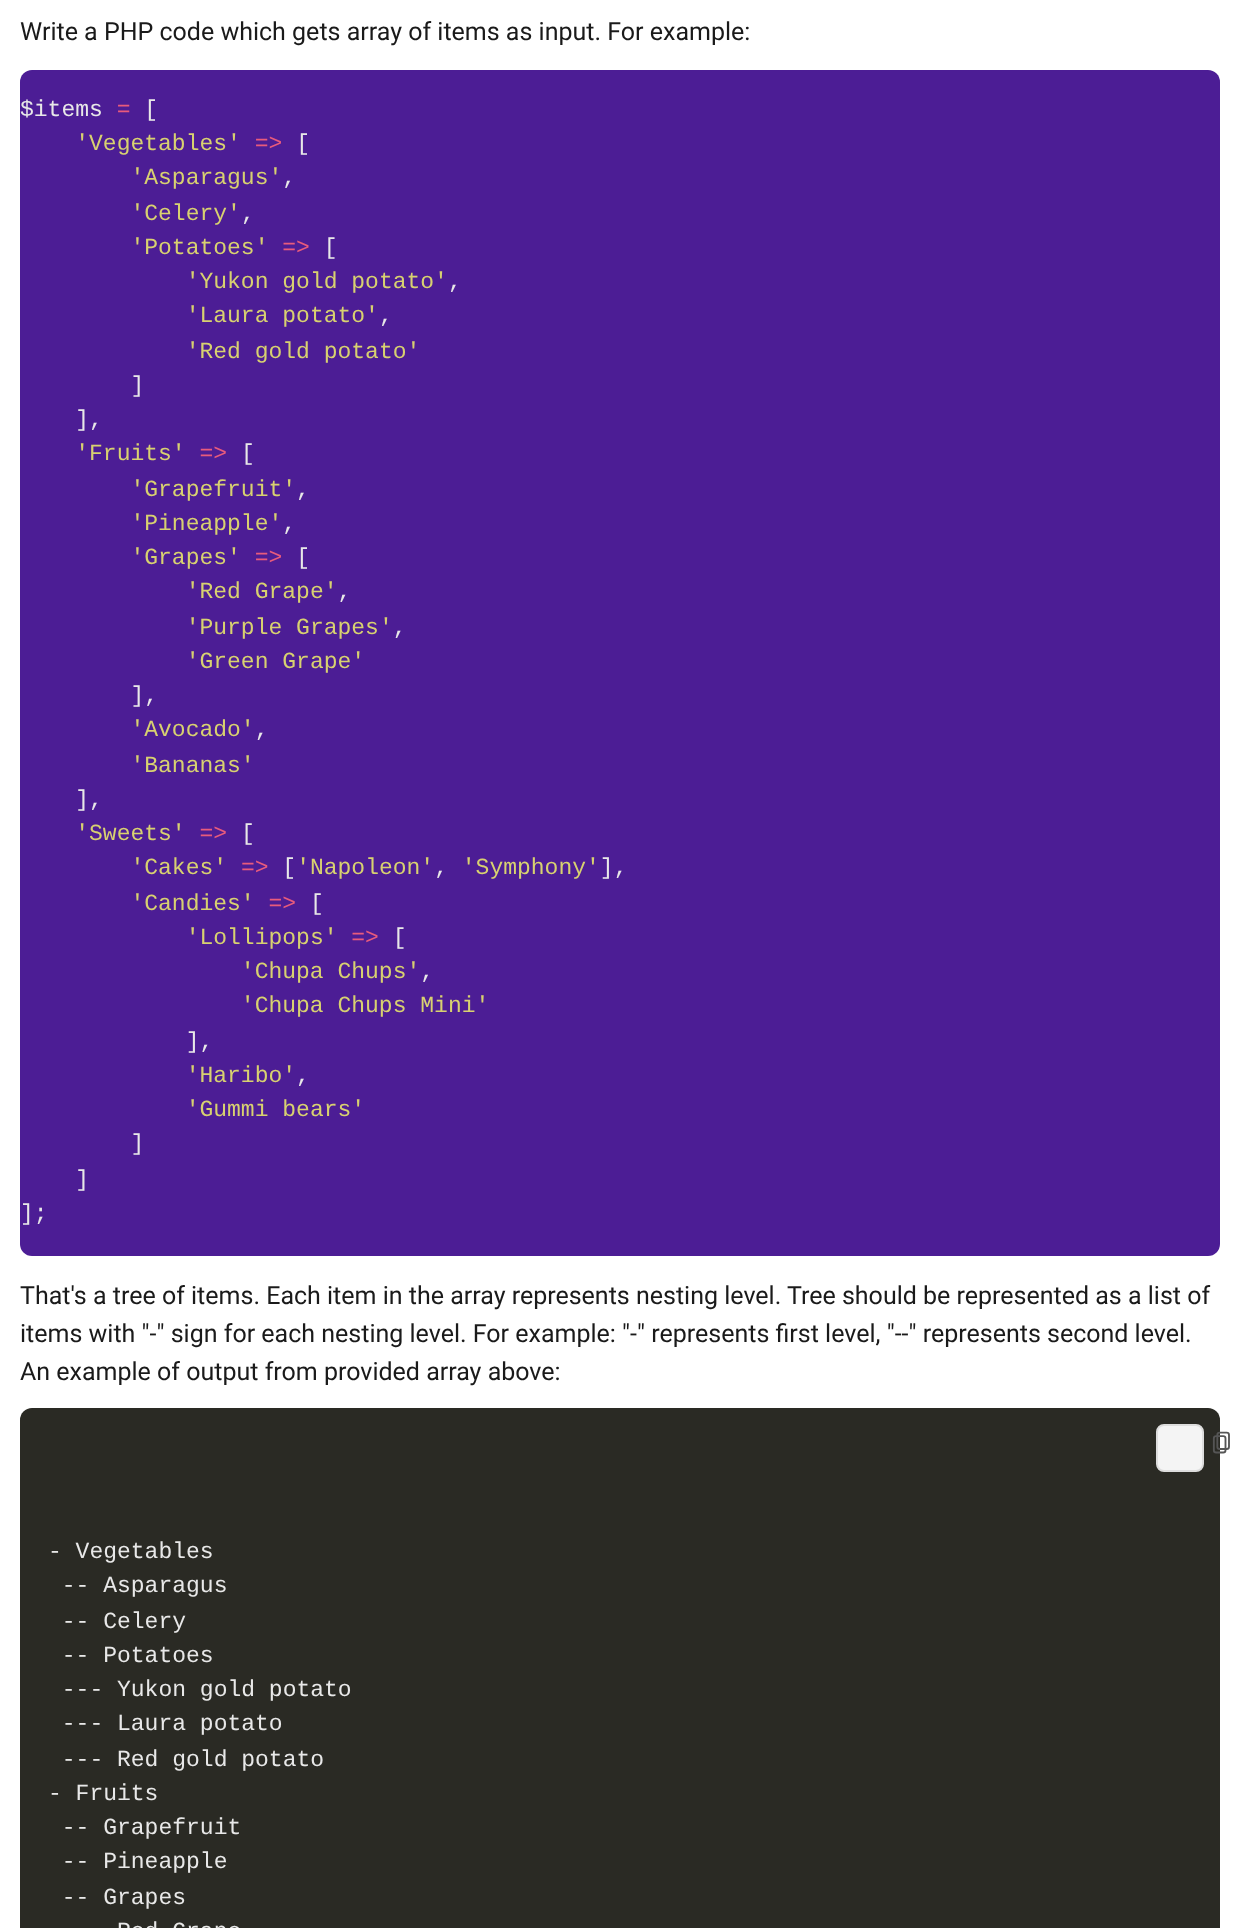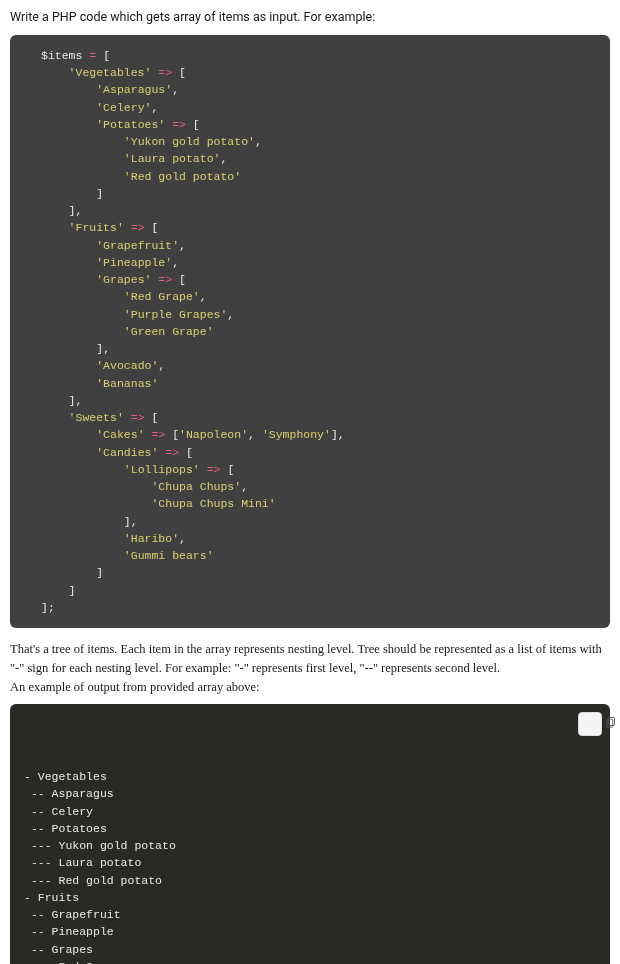--- a/index.html
+++ b/index.html
@@ -6,24 +6,24 @@
   body {
     font-family: -apple-system, BlinkMacSystemFont, "Segoe UI", Roboto, Helvetica, Arial, sans-serif;
     background: #ffffff;
     color: #1a1a1a;
     padding: 8px 10px;
     font-size: 12.5px;
     line-height: 1.5;
   }
   .prose { margin-bottom: 8px; }
   .code-block {
-    background: #404040;
+    background: #4c1d95;
     color: #e8e8e8;
     border-radius: 6px;
-    padding: 12px 31px;
+    padding: 12px 0;
     font-family: "SFMono-Regular", Consolas, "Liberation Mono", Menlo, monospace;
     font-size: 11.5px;
     line-height: 1.5;
     white-space: pre;
     overflow-x: auto;
     position: relative;
     margin-bottom: 12px;
   }
   .tok-var { color: #e8e8e8; }
   .tok-op  { color: #e85b7c; }
@@ -88,21 +88,21 @@
             <span class="tok-str">'Lollipops'</span> <span class="tok-op">=&gt;</span> <span class="tok-punct">[</span>
                 <span class="tok-str">'Chupa Chups'</span><span class="tok-punct">,</span>
                 <span class="tok-str">'Chupa Chups Mini'</span>
             <span class="tok-punct">]</span><span class="tok-punct">,</span>
             <span class="tok-str">'Haribo'</span><span class="tok-punct">,</span>
             <span class="tok-str">'Gummi bears'</span>
         <span class="tok-punct">]</span>
     <span class="tok-punct">]</span>
 <span class="tok-punct">];</span></div>
 
-<p class="prose" id="middle-text" style="white-space:pre-line;font-family:Liberation Serif, serif;">That's a tree of items. Each item in the array represents nesting level. Tree should be represented as a list of items with "-" sign for each nesting level. For example: "-" represents first level, "--" represents second level.
+<p class="prose" id="middle-text" style="white-space:pre-line;">That's a tree of items. Each item in the array represents nesting level. Tree should be represented as a list of items with "-" sign for each nesting level. For example: "-" represents first level, "--" represents second level.
 An example of output from provided array above:</p>
 
 <div class="output-block">
   <div class="copy-btn" title="Copy">
     <span>
       <svg viewBox="0 0 24 24">
           <rect x="8" y="4" width="10" height="14" rx="2"></rect>
           <rect x="5" y="7" width="10" height="14" rx="2"></rect>
         </svg>
     </span>

